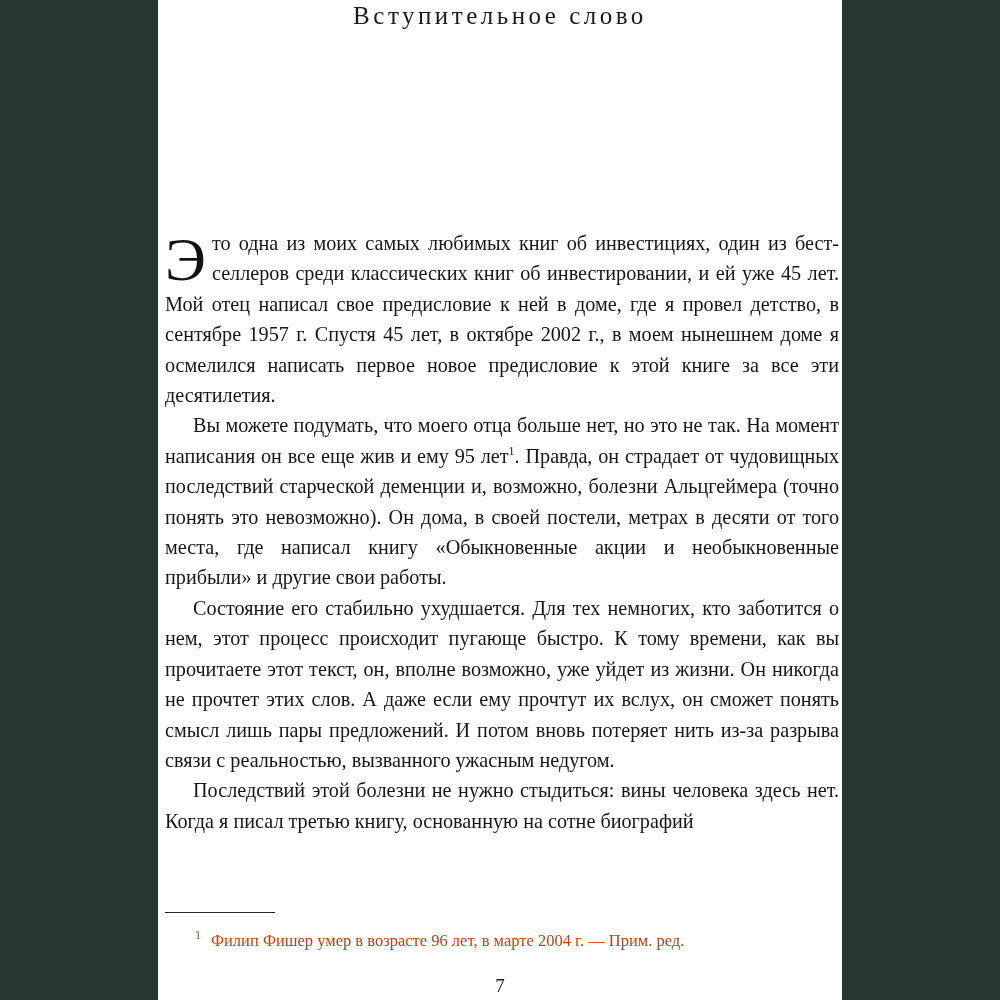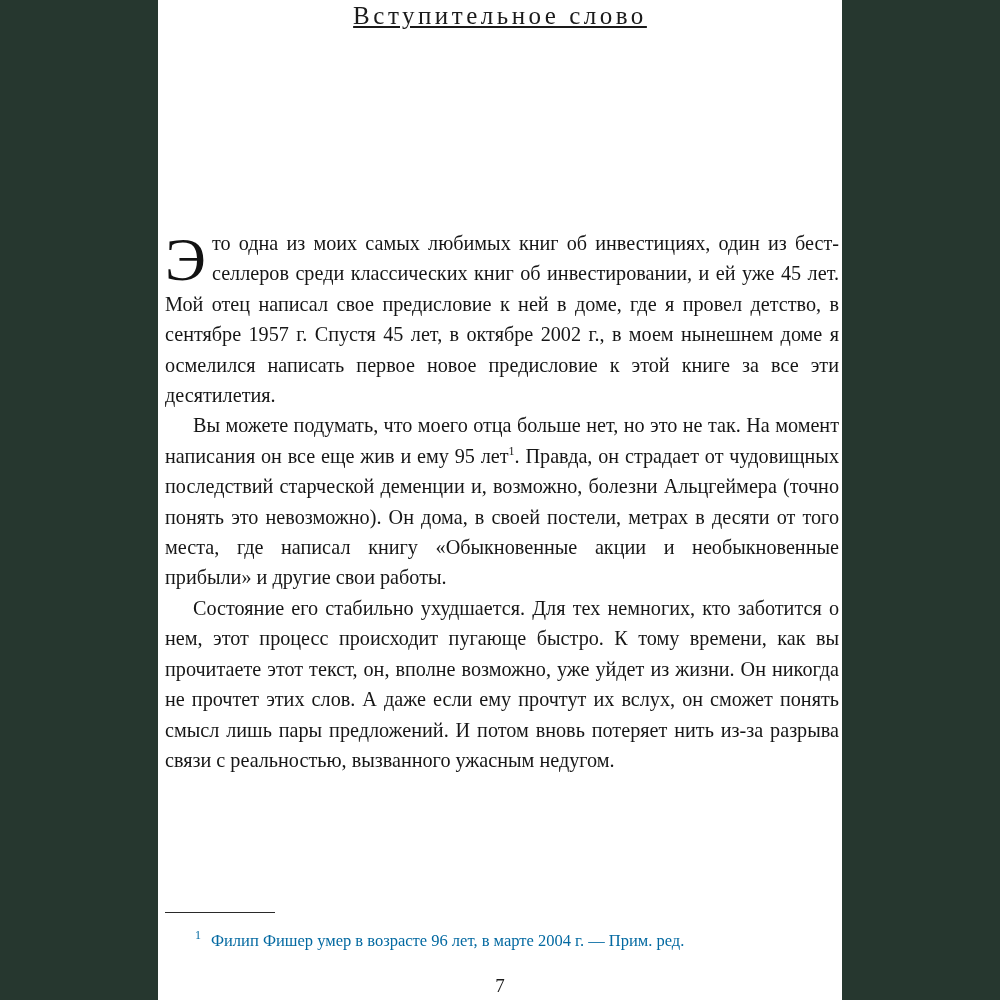--- a/index.html
+++ b/index.html
@@ -31,21 +31,20 @@
   .edge-left { left: 0; }
   .edge-right { left: 842px; width: 158px; }
 
   .content {
     position: absolute;
     left: 158px;
     top: 0;
     width: 684px;
     height: 1000px;
     background: #ffffff;
-    text-decoration: underline;
   }
 
   .chapter-title {
     text-align: center;
     font-family: "Liberation Serif", serif;
     font-size: 25px;
     letter-spacing: 3.5px;
     font-weight: 400;
     color: #1b1b1b;
     margin: 0;
@@ -103,21 +102,21 @@
     width: 110px;
     height: 1px;
     background: #2a2a2a;
     margin: 0 0 11px 0;
   }
   .footnote {
     margin: 0;
     font-size: 16.5px;
     line-height: 22px;
     text-align: justify;
-    color: #0369a1;
+    color: #c2410c;
     padding-left: 30px;
     text-indent: 0;
   }
   .footnote .fnum {
     font-size: 12px;
     vertical-align: super;
     margin-right: 10px;
   }
 
   .page-number {
@@ -146,20 +145,21 @@
 
       <p class="para dropcap-para">
         <span class="dropcap">Э</span><span>то одна из моих самых любимых книг об инвестициях, один из бест­селлеров среди классических книг об инвестировании, и ей уже 45 лет. Мой отец написал свое предисловие к ней в доме, где я провел детство, в сентябре 1957 г. Спустя 45 лет, в октябре 2002 г., в моем ны­нешнем доме я осмелился написать первое новое предисловие к этой кни­ге за все эти десятилетия.</span>
       </p>
 
       <p class="para"><span>Вы можете подумать, что моего отца больше нет, но это не так. На момент написания он все еще жив и ему 95 лет</span><sup class="fnref">1</sup><span>. Правда, он страдает от чудовищных последствий старческой деменции и, возможно, болезни Альцгеймера (точно понять это невозможно). Он дома, в своей постели, метрах в десяти от того места, где написал книгу «Обыкновенные акции и необыкновенные прибыли» и другие свои работы.</span></p>
 
       <p class="para">Состояние его стабильно ухудшается. Для тех немногих, кто заботит­ся о нем, этот процесс происходит пугающе быстро. К тому времени, как вы прочитаете этот текст, он, вполне возможно, уже уйдет из жиз­ни. Он никогда не прочтет этих слов. А даже если ему прочтут их вслух, он сможет понять смысл лишь пары предложений. И потом вновь потеря­ет нить из-за разрыва связи с реальностью, вызванного ужасным недугом.</p>
 
 
+      <p class="para">Последствий этой болезни не нужно стыдиться: вины человека здесь нет. Когда я писал третью книгу, основанную на сотне биографий</p>
 
     </div>
 
     <div class="footnote-area">
       <div class="footnote-rule"></div>
       <p class="footnote"><span class="fnum">1</span><span>Филип Фишер умер в возрасте 96 лет, в марте 2004 г. — Прим. ред.</span></p>
     </div>
 
     <div class="page-number">7</div>
 

